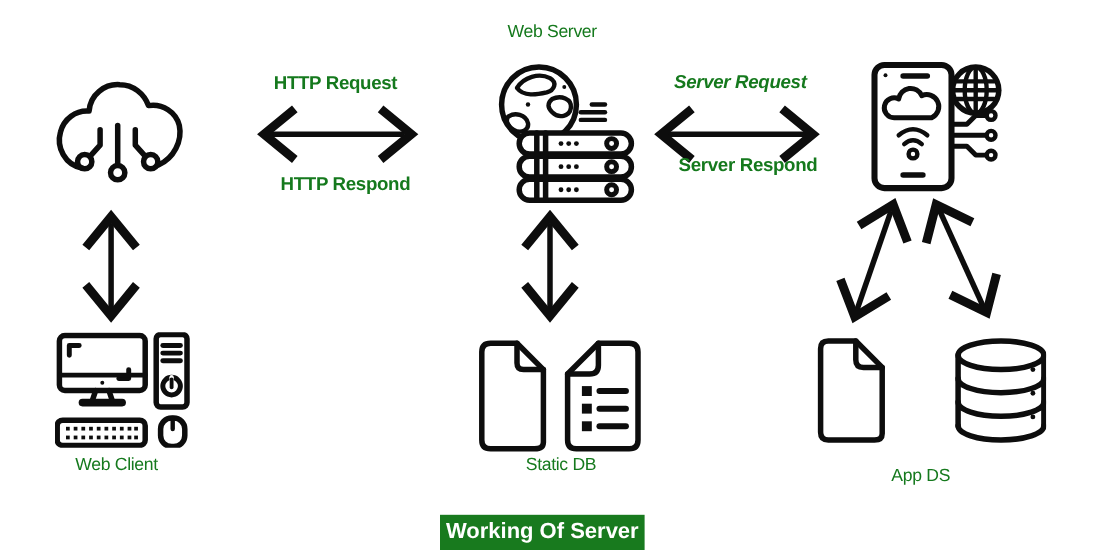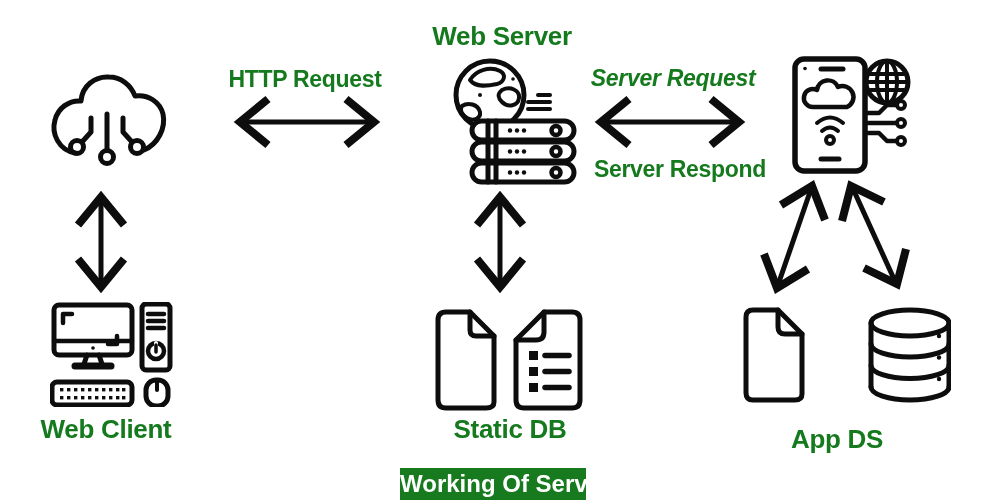--- a/index.html
+++ b/index.html
@@ -12,36 +12,36 @@
   html,body{margin:0;padding:0;}
   body{background:#e8e8e8;font-family:"Liberation Sans",sans-serif;}
   .canvas{
     position:relative;width:1000px;height:500px;background:var(--background);
     overflow:hidden;
   }
   .icon{position:absolute;color:var(--ink);}
   .icon svg{display:block;width:100%;height:100%;}
   .node-label{
     position:absolute;transform:translateX(-50%);
-    color:var(--accent-green);font-weight:700;font-size:26px;
+    color:var(--accent-green);font-weight:400;font-size:16px;
     white-space:nowrap;letter-spacing:-0.3px;text-align:center;
   }
   .edge-label{
     position:absolute;transform:translateX(-50%);
-    color:var(--accent-green);font-weight:700;font-size:23px;
+    color:var(--accent-green);font-weight:700;font-size:17px;
     white-space:nowrap;letter-spacing:-0.3px;
   }
   .arrows{position:absolute;left:0;top:0;width:1000px;height:500px;}
   .arrows g{stroke:var(--ink);fill:none;}
   .arrows .shaft{stroke-width:5;}
   .arrows .head{stroke-width:8;stroke-linejoin:miter;}
   .badge{
     position:absolute;left:400px;top:468px;width:186px;height:32px;
     background:var(--badge-bg);color:var(--badge-text);
-    font-weight:700;font-size:24px;line-height:31px;text-align:center;
+    font-weight:700;font-size:20px;line-height:31px;text-align:center;
     white-space:nowrap;
   }
 </style>
 </head>
 <body>
 
 <div class="canvas">
 
   <svg class="arrows" viewBox="0 0 1000 500">
     <g>
@@ -225,18 +225,19 @@
       </g>
     </svg>
   </div>
 
   <span class="node-label" style="left:502px;top:21px;">Web Server</span>
   <span class="node-label" style="left:106px;top:414px;">Web Client</span>
   <span class="node-label" style="left:510px;top:414px;">Static DB</span>
   <span class="node-label" style="left:837px;top:424px;">App DS</span>
 
   <span class="edge-label" style="left:305px;top:66px;">HTTP Request</span>
+  <span class="edge-label" style="left:314px;top:158px;">HTTP Respond</span>
   <span class="edge-label" style="left:673px;top:65px;font-style:italic;">Server Request</span>
-  <span class="edge-label" style="left:680px;top:156px;">Server Respond</span>
+  <span class="edge-label" style="left:680px;top:140px;">Server Respond</span>
 
   <div class="badge">Working Of Server</div>
 
 </div>
 
 </body></html>

